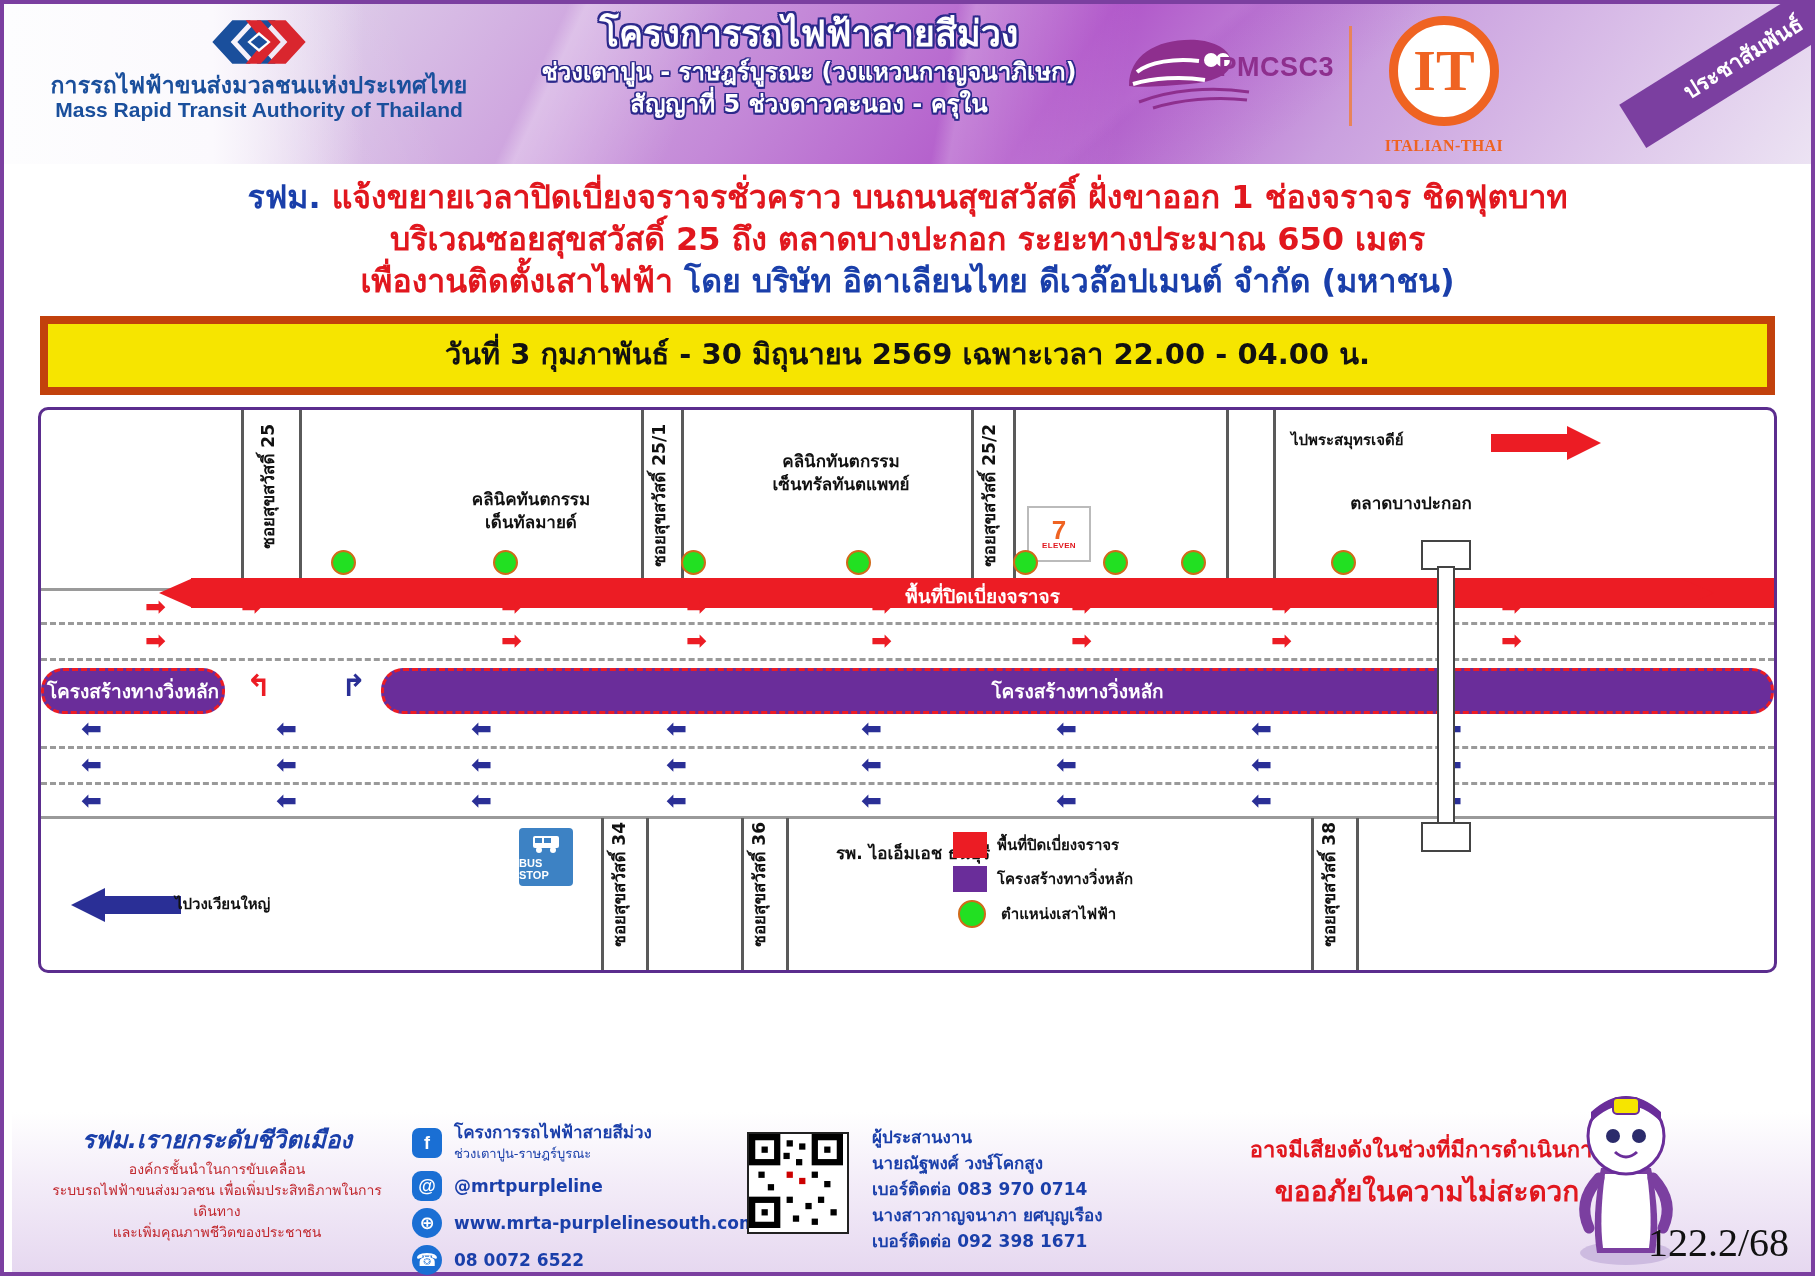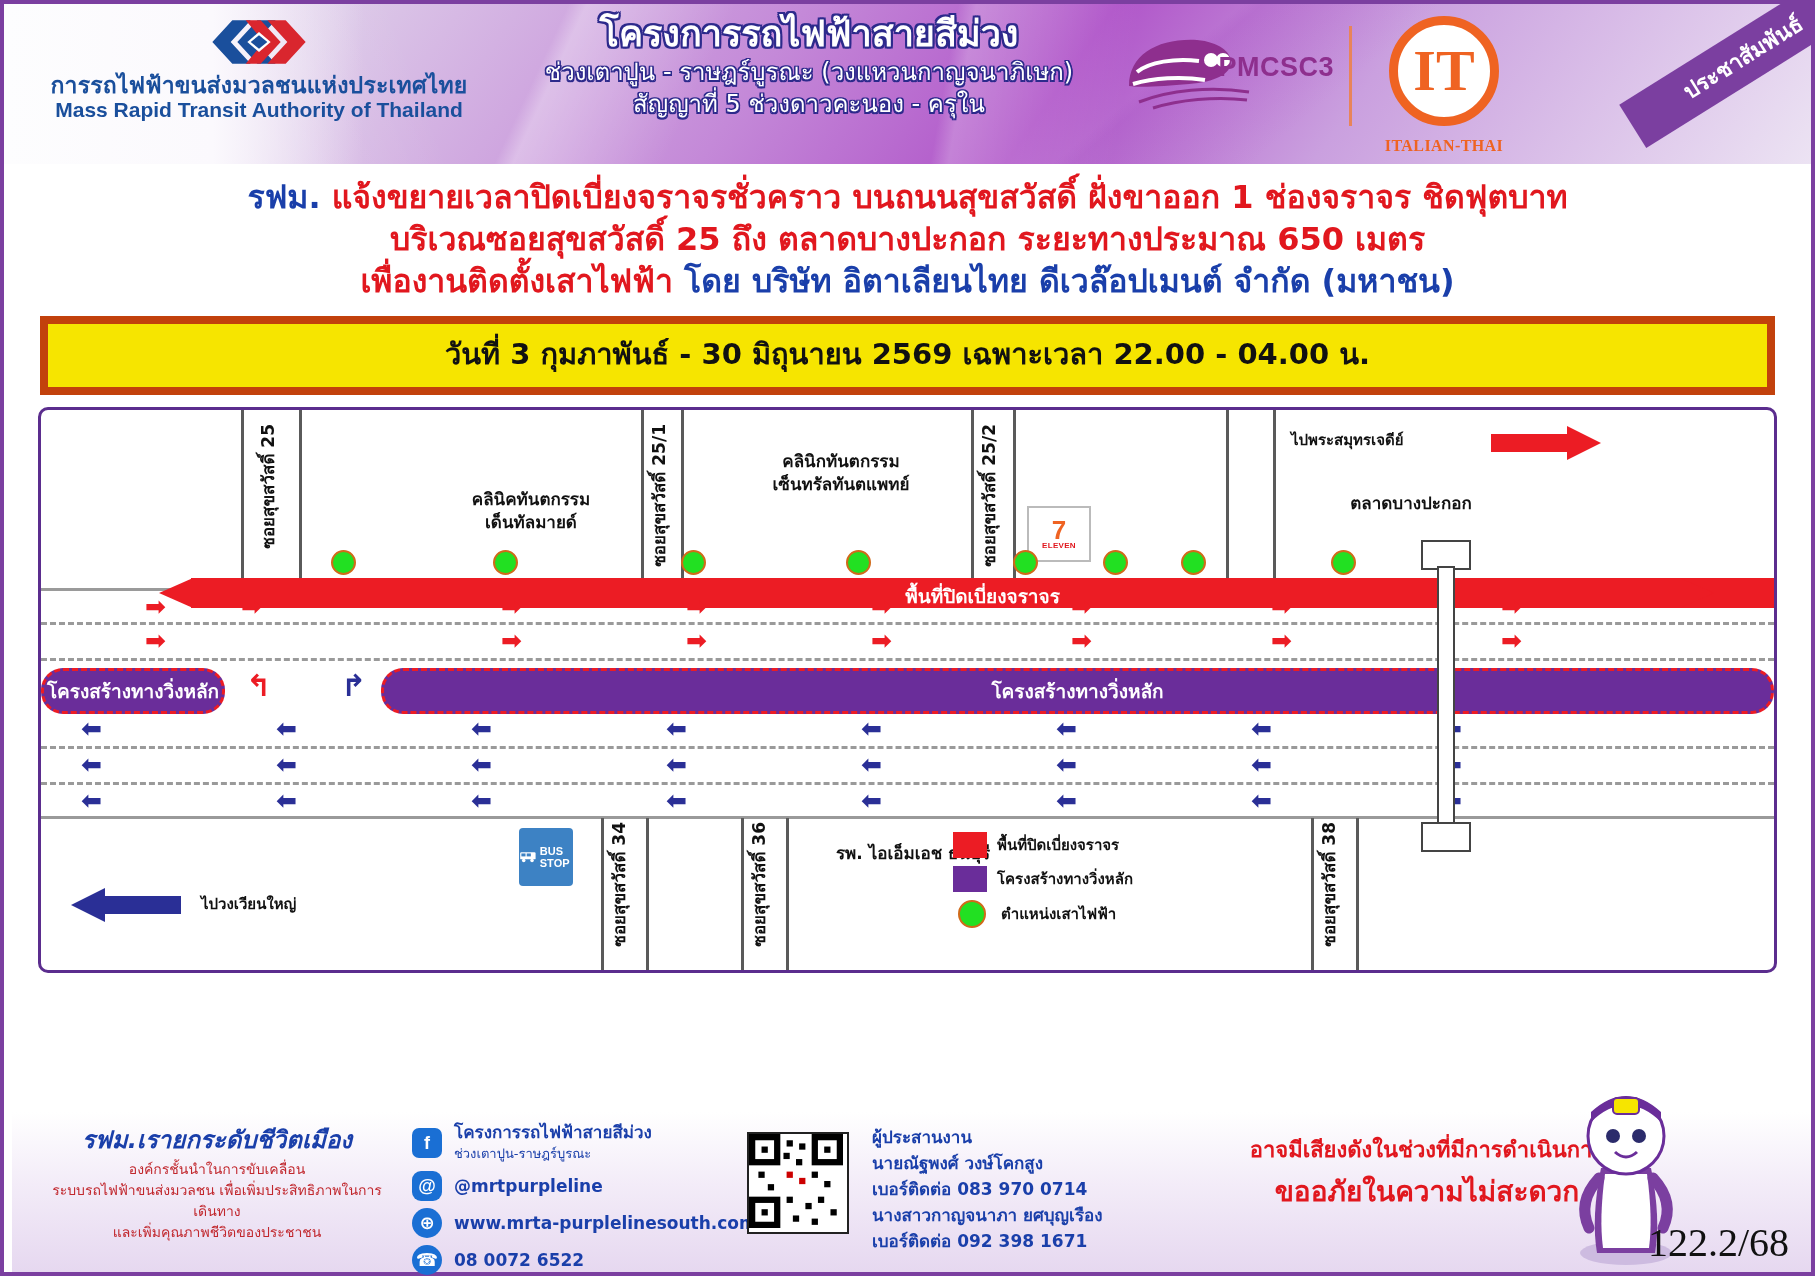--- a/index.html
+++ b/index.html
@@ -28,21 +28,21 @@
   .mrta-logo{width:100px;height:56px;margin:0 auto 2px;position:relative;}
   .mrta-name-th{font-family:"DejaVu Sans",sans-serif;font-weight:bold;color:#1a4f9c;
     font-size:23px;line-height:26px;letter-spacing:.2px;}
   .mrta-name-en{font-family:"Liberation Sans",sans-serif;font-weight:bold;color:#1a4f9c;
     font-size:21px;line-height:24px;}
 
   .proj-block{position:absolute;left:500px;top:8px;width:610px;text-align:center;}
   .proj-title{font-family:"DejaVu Sans",sans-serif;font-weight:bold;font-size:36px;line-height:44px;
     color:#ffffff;text-shadow:-2px 0 #2d2a8c,0 -2px #2d2a8c,2px 0 #2d2a8c,0 2px #2d2a8c,
       -2px -2px #2d2a8c,2px -2px #2d2a8c,-2px 2px #2d2a8c,2px 2px #2d2a8c;}
-  .proj-sub{font-family:"DejaVu Sans",sans-serif;font-weight:normal;font-size:24px;line-height:32px;
+  .proj-sub{font-family:"DejaVu Sans",sans-serif;font-weight:bold;font-size:24px;line-height:32px;
     color:#ffffff;text-shadow:-1.5px 0 #2d2a8c,0 -1.5px #2d2a8c,1.5px 0 #2d2a8c,0 1.5px #2d2a8c,
       -1.5px -1.5px #2d2a8c,1.5px -1.5px #2d2a8c,-1.5px 1.5px #2d2a8c,1.5px 1.5px #2d2a8c;}
 
   .pmcsc{position:absolute;left:1115px;top:20px;width:215px;height:90px;}
   .pmcsc-text{position:absolute;right:0;top:28px;font-weight:bold;font-size:27px;color:#8e2f8e;
     letter-spacing:.5px;}
   .pm-divider{position:absolute;left:1345px;top:22px;width:3px;height:100px;background:#e8845a;}
 
   .it-logo{position:absolute;left:1375px;top:12px;width:130px;text-align:center;}
   .it-circle{width:92px;height:92px;border-radius:50%;border:9px solid #ef6322;margin:0 auto;
@@ -110,21 +110,21 @@
   .bigarrow-blue{position:absolute;}
 
   .dir-label{position:absolute;font-family:"DejaVu Sans",sans-serif;font-weight:bold;font-size:15px;color:#111;}
 
   .seven{position:absolute;width:60px;height:52px;background:#fff;border:2px solid #bbb;
     display:flex;flex-direction:column;align-items:center;justify-content:center;}
   .seven-n{font-family:"Liberation Sans",sans-serif;font-weight:bold;font-size:26px;color:#ef6322;line-height:22px;}
   .seven-t{font-size:8px;font-weight:bold;color:#e1171e;letter-spacing:.3px;}
 
   .busstop{position:absolute;width:54px;height:58px;background:#3d82c4;border-radius:4px;
-    display:flex;flex-direction:row;align-items:center;justify-content:center;gap:3px;}
+    display:flex;flex-direction:column;align-items:center;justify-content:center;gap:3px;}
   .busstop-t{font-family:"Liberation Sans",sans-serif;font-weight:bold;font-size:11px;color:#fff;}
 
   .legend{position:absolute;font-family:"DejaVu Sans",sans-serif;font-size:15px;font-weight:bold;color:#111;}
   .legend-row{display:flex;align-items:center;gap:10px;margin-bottom:8px;}
   .sw{width:34px;height:26px;}
   .sw-dot{width:24px;height:24px;border-radius:50%;background:#22e022;border:2px solid #d06a1a;margin-left:5px;}
 
   .ped{position:absolute;background:#fff;border:2px solid #444;}
 
   
@@ -385,21 +385,21 @@
         <div class="sw-dot"></div>
         <span style="margin-left:5px;">ตำแหน่งเสาไฟฟ้า</span>
       </div>
     </div>
 
     <div class="bigarrow-blue" style="left:30px;top:478px;">
       <svg width="110" height="34">
           <polygon points="110,8 34,8 34,0 0,17 34,34 34,26 110,26" fill="#2a2f96"></polygon>
         </svg>
     </div>
-    <div class="dir-label" style="left:160px;top:482px;">ไปวงเวียนใหญ่</div>
+    <div class="dir-label" style="left:134px;top:482px;">ไปวงเวียนใหญ่</div>
   </div>
 
   <div class="footer">
     <div class="f-mrta">
       <div class="f-mrta-h">รฟม.เรายกระดับชีวิตเมือง</div>
       <div class="f-mrta-l">องค์กรชั้นนำในการขับเคลื่อน</div>
       <div class="f-mrta-l">ระบบรถไฟฟ้าขนส่งมวลชน เพื่อเพิ่มประสิทธิภาพในการเดินทาง</div>
       <div class="f-mrta-l">และเพิ่มคุณภาพชีวิตของประชาชน</div>
     </div>
 

